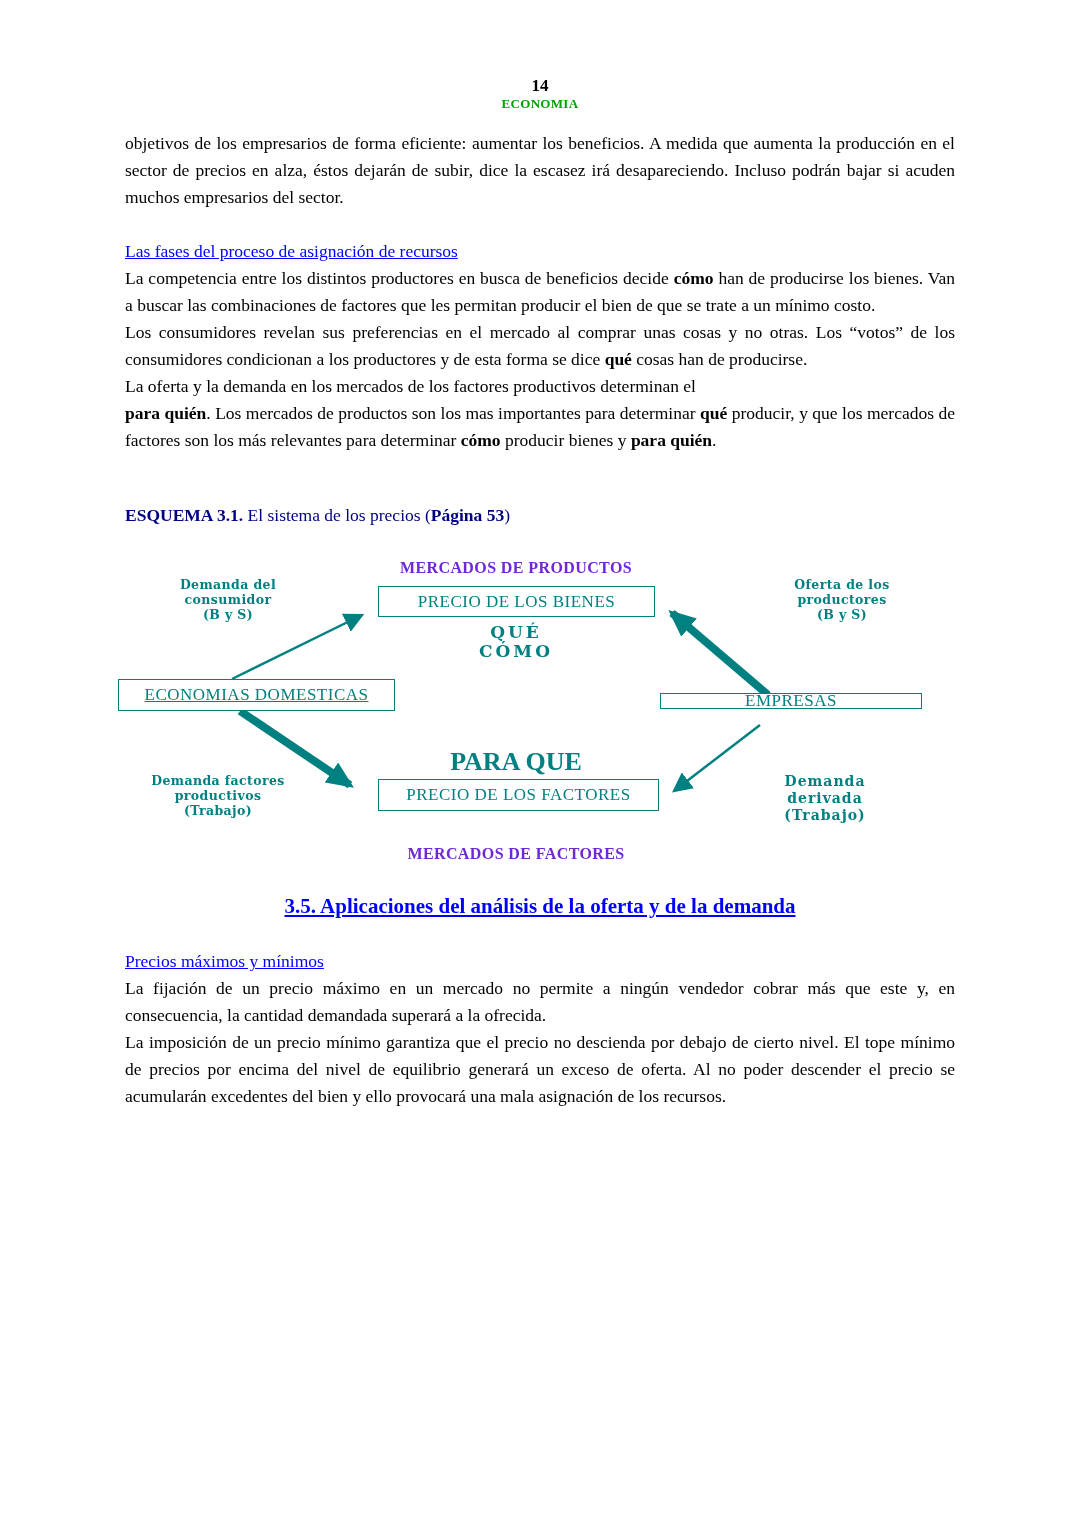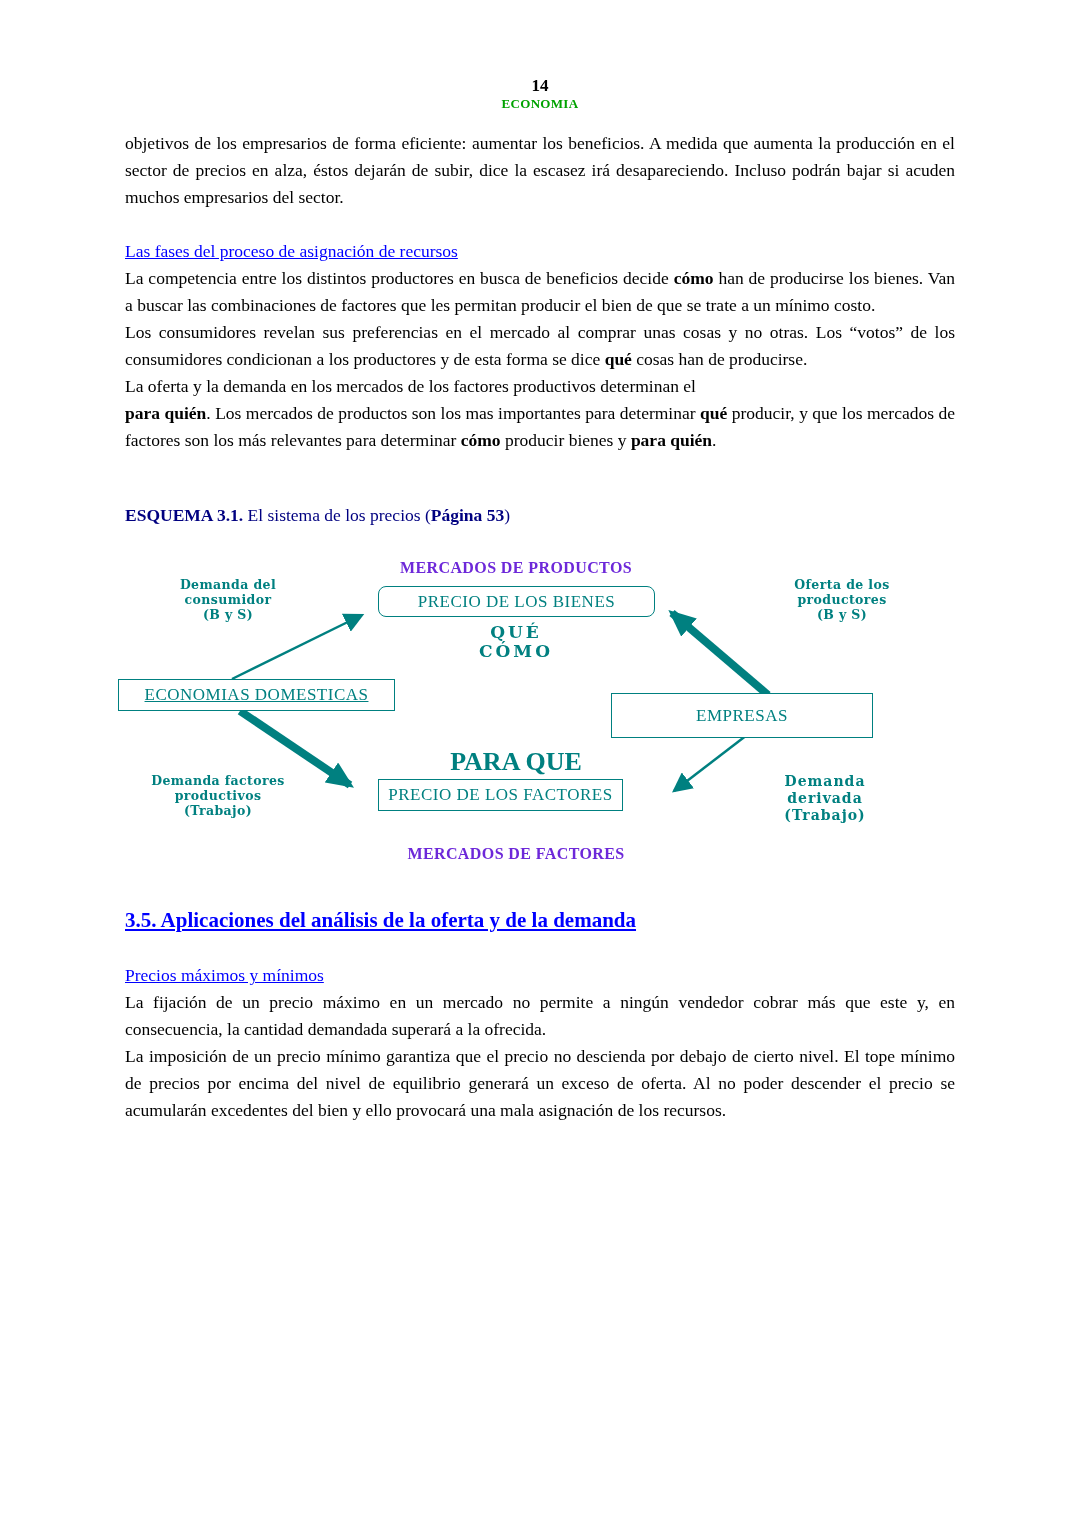--- a/index.html
+++ b/index.html
@@ -68,21 +68,22 @@
     font-family:"Liberation Serif", serif;
     font-weight:bold; font-size:26px; line-height:26px;
     letter-spacing:0px; text-align:center; color:#008080;
   }
   .diagram svg { position:absolute; left:0; top:0; }
 
   
   h2.section {
     color:#0000FF; font-weight:bold; font-size:21px; line-height:30px;
     text-decoration:underline;
-    margin:30px 0 4px 0;
+    margin:16px 0 4px 0;
+    text-align:center;
   }
 </style>
 </head>
 <body>
 
 <div class="page">
 
   <div class="pagenum">14</div>
   <div class="doc-title">ECONOMIA</div>
 
@@ -115,34 +116,34 @@
 
     <div class="abs dg-title" style="left:360px; top:6px; width:312px;">MERCADOS DE PRODUCTOS</div>
 
     <div class="abs dg-label" style="left:148px; top:24px; width:160px;">Demanda del
 consumidor
 (B y S)</div>
     <div class="abs dg-label" style="left:762px; top:24px; width:160px;">Oferta de los
 productores
 (B y S)</div>
 
-    <div class="abs dg-box" style="left:378px; top:33px; width:277px; height:31px;border-radius:8px;">PRECIO DE LOS BIENES</div>
+    <div class="abs dg-box" style="left:378px; top:33px; width:277px; height:31px;">PRECIO DE LOS BIENES</div>
 
     <div class="abs dg-quecomo" style="left:400px; top:70px; width:232px;">QUÉ
 CÓMO</div>
 
     <div class="abs dg-box" style="left:118px; top:126px; width:277px; height:32px;text-decoration:underline;">ECONOMIAS DOMESTICAS</div>
-    <div class="abs dg-box" style="left:611px; top:140px; width:262px; height:45px;">EMPRESAS</div>
+    <div class="abs dg-box" style="left:660px; top:140px; width:262px; height:16px;">EMPRESAS</div>
 
     <div class="abs dg-paraque" style="left:400px; top:196px; width:232px;">PARA QUE</div>
 
     <div class="abs dg-label" style="left:138px; top:220px; width:160px;">Demanda factores
 productivos
 (Trabajo)</div>
-    <div class="abs dg-box" style="left:378px; top:226px; width:245px; height:32px;">PRECIO DE LOS FACTORES</div>
+    <div class="abs dg-box" style="left:378px; top:226px; width:281px; height:32px;">PRECIO DE LOS FACTORES</div>
     <div class="abs dg-label big" style="left:745px; top:220px; width:160px;">Demanda
 derivada
 (Trabajo)</div>
 
     <div class="abs dg-title" style="left:360px; top:292px; width:312px;">MERCADOS DE FACTORES</div>
   </div>
 
   <h2 class="section">3.5. Aplicaciones del análisis de la oferta y de la demanda</h2>
 
   <div class="subhead">Precios máximos y mínimos</div>

